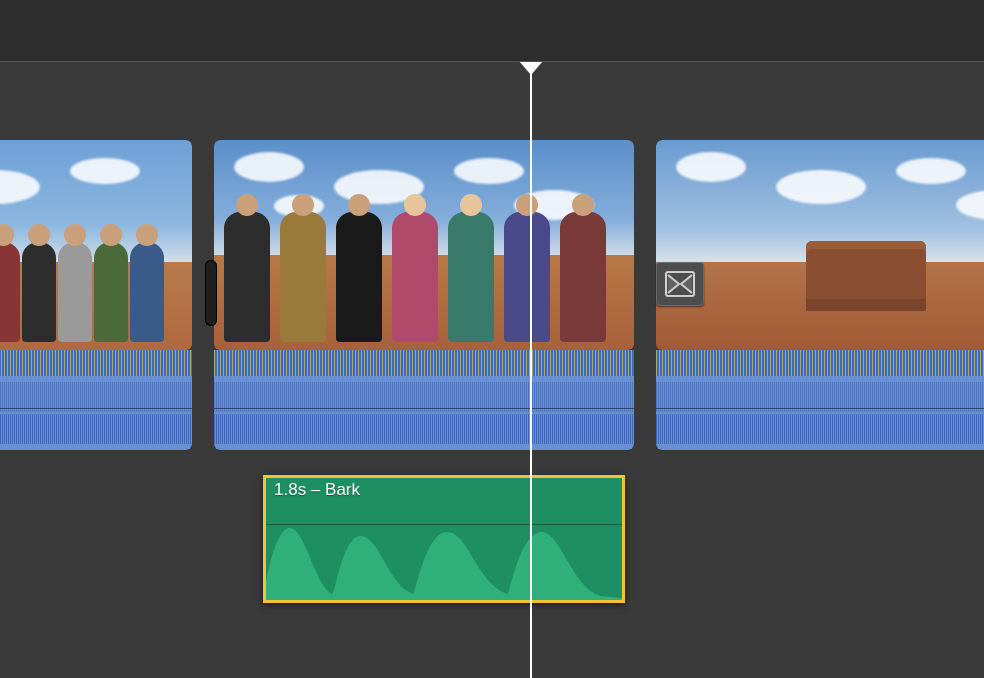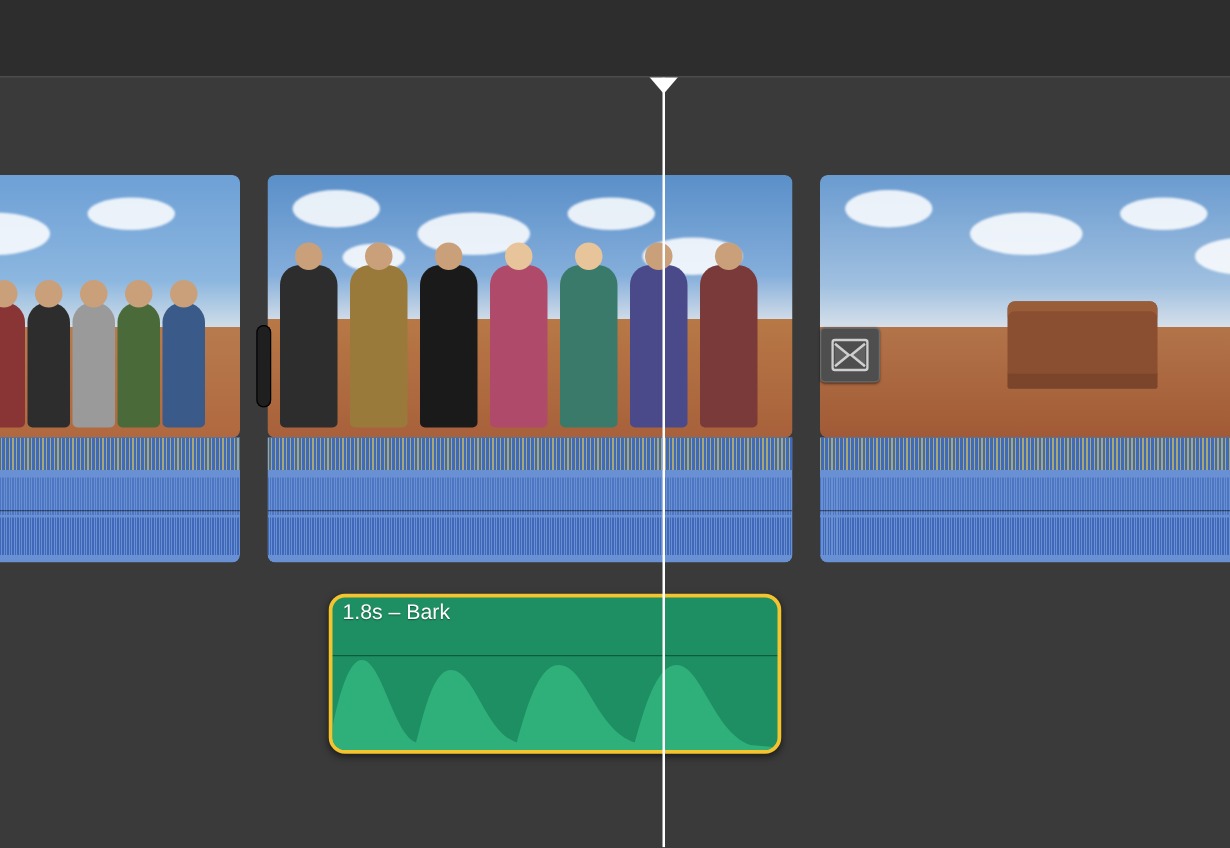--- a/index.html
+++ b/index.html
@@ -152,21 +152,21 @@
       position:absolute; top:-1px; left:-11px; width:24px; height:14px;
     }
     .playhead .marker svg { width:24px; height:14px; }
 
     
     .audio-clip {
       position:absolute;
       height:128px;
       background:#1e8f62;
       border:3px solid #f4c430;
-      border-radius:13px;
+      border-radius:0;
       overflow:hidden;
       box-shadow: 0 2px 6px rgba(0,0,0,.5);
     }
     .audio-clip .anchor {
       position:absolute; top:-16px; left:62px; width:8px; height:16px; background:#1e8f62; border-radius:2px;
     }
     .audio-clip .label {
       position:absolute; top:2px; left:8px; color:#fff; font-size:17px; font-weight:500;
       text-shadow: 0 1px 1px rgba(0,0,0,.4);
     }

